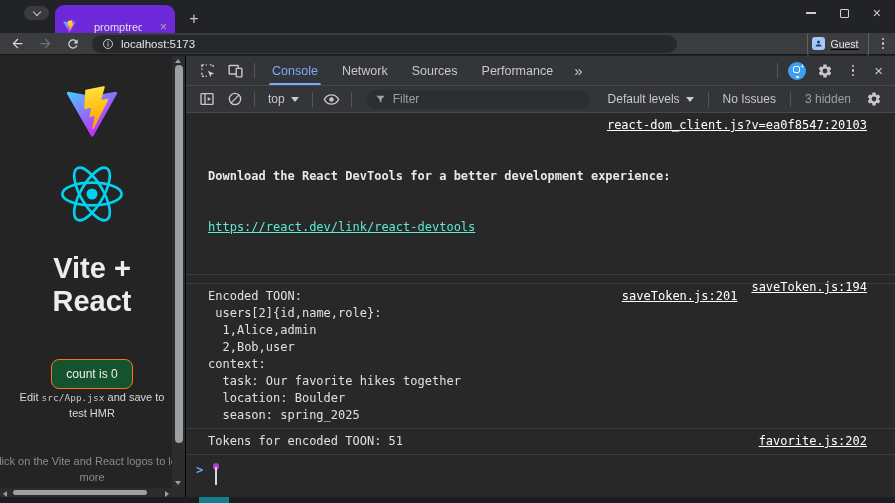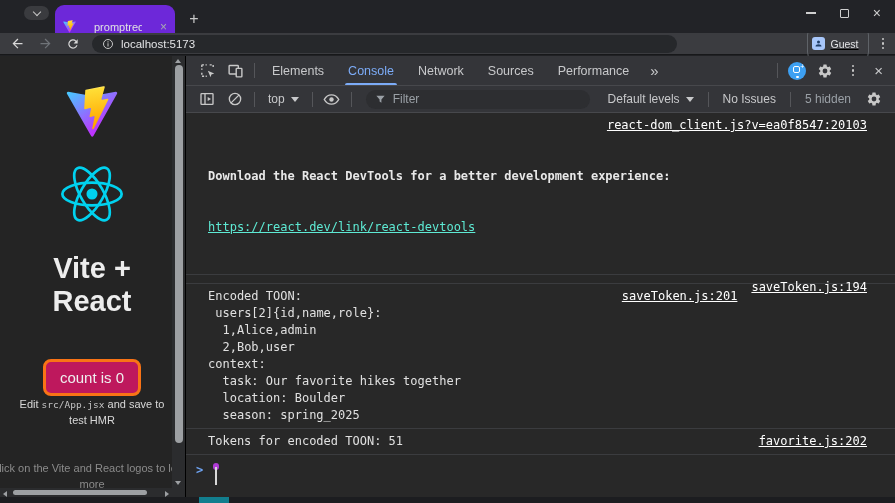--- a/index.html
+++ b/index.html
@@ -42,22 +42,22 @@
   
   .content { position:absolute; top:56px; left:0; right:0; bottom:6px; display:flex; }
 
   
   .page-viewport { position:relative; width:172px; background:#242424; overflow:hidden; }
   .page-col { display:flex; flex-direction:column; align-items:center; transform:translateX(6px); }
   .vite-logo { margin-top:30px; }
   .react-logo { margin-top:28px; }
   .page-heading { margin-top:30px; width:140px; text-align:center; font-size:29px; font-weight:bold;
     color:#ededed; line-height:1.15; }
-  .count-btn { margin-top:40px; background:#be185d; color:#efefef; border:3px solid #f97316;
-    border-radius:8px; font-size:15px; font-weight:500; padding:7px 14px; font-family:"Liberation Sans",sans-serif; }
+  .count-btn { margin-top:40px; background:#14532d; color:#efefef; border:1px solid #f97316;
+    border-radius:8px; font-size:12px; font-weight:500; padding:7px 14px; font-family:"Liberation Sans",sans-serif; }
   .edit-hint { margin-top:0; width:156px; text-align:center; font-size:11px; color:#d8d8d8; line-height:1.5; }
   .edit-hint code { font-family:"DejaVu Sans Mono", monospace; font-size:9.5px; color:#c4c4c4; }
   .footer-hint { margin-top:32px; width:210px; text-align:center; font-size:11px; color:#8b8b8b; line-height:1.45; }
 
   
   .v-scrollbar { width:13px; background:#2b2c2e; position:relative; }
   .v-thumb { position:absolute; left:2.5px; top:9px; width:8px; height:378px; background:#9da0a3; border-radius:4px; }
   .tri { width:0; height:0; position:absolute; }
   .tri-up { left:3px; top:3px; border-left:3.5px solid transparent; border-right:3.5px solid transparent; border-bottom:4px solid #9da0a3; }
   .tri-down { left:3px; bottom:12px; border-left:3.5px solid transparent; border-right:3.5px solid transparent; border-top:4px solid #9da0a3; }
@@ -249,21 +249,20 @@
             <path d="M12.5 12.5l9 3.8-4 1.2-1.2 4z" fill="#c8c8c8"></path>
           </svg>
         </span>
         <span class="dt-iconbtn">
           <svg width="17" height="17" viewBox="0 0 24 24">
             <rect x="3" y="5" width="13" height="12" rx="1" fill="none" stroke="#c8c8c8" stroke-width="2"></rect>
             <rect x="13" y="9" width="8" height="12" rx="1" fill="#343539" stroke="#c8c8c8" stroke-width="2"></rect>
           </svg>
         </span>
         <span class="vdiv"></span>
-        <span class="dt-tab">Elements</span>
         <span class="dt-tab active">Console</span>
         <span class="dt-tab">Network</span>
         <span class="dt-tab">Sources</span>
         <span class="dt-tab">Performance</span>
         <span class="dt-more">»</span>
         <span class="dt-tab-spacer"></span>
         <span class="vdiv"></span>
         <span class="dt-iconbtn">
           <span class="badge-blue">
             <span class="sq"></span>
@@ -319,21 +318,21 @@
           </svg>
           <input class="filter-input" placeholder="Filter" style="">
         </div>
         <span class="levels">
           <span>Default levels</span>
           <span class="caret-dn"></span>
         </span>
         <span class="vdiv"></span>
         <span class="issues">No Issues</span>
         <span class="vdiv"></span>
-        <span class="hidden-count">5 hidden</span>
+        <span class="hidden-count">3 hidden</span>
         <span class="dt-iconbtn">
           <svg width="16" height="16" viewBox="0 0 24 24">
             <path fill="#c8c8c8" d="M19.14 12.94c.04-.3.06-.61.06-.94 0-.32-.02-.64-.07-.94l2.03-1.58a.49.49 0 0 0 .12-.61l-1.92-3.32a.49.49 0 0 0-.59-.22l-2.39.96c-.5-.38-1.03-.7-1.62-.94l-.36-2.54a.48.48 0 0 0-.48-.41h-3.84c-.24 0-.43.17-.47.41l-.36 2.54c-.59.24-1.13.57-1.62.94l-2.39-.96a.49.49 0 0 0-.59.22L2.74 8.87c-.12.21-.08.47.12.61l2.03 1.58c-.05.3-.09.63-.09.94s.02.64.07.94l-2.03 1.58a.49.49 0 0 0-.12.61l1.92 3.32c.12.22.37.29.59.22l2.39-.96c.5.38 1.03.7 1.62.94l.36 2.54c.05.24.24.41.48.41h3.84c.24 0 .44-.17.47-.41l.36-2.54c.59-.24 1.13-.56 1.62-.94l2.39.96c.22.08.47 0 .59-.22l1.92-3.32a.49.49 0 0 0-.12-.61l-2.01-1.58zM12 15.6A3.6 3.6 0 1 1 12 8.4a3.6 3.6 0 0 1 0 7.2z"></path>
           </svg>
         </span>
       </div>
 
       <div class="console-area">
 
         <div class="console-msg">

